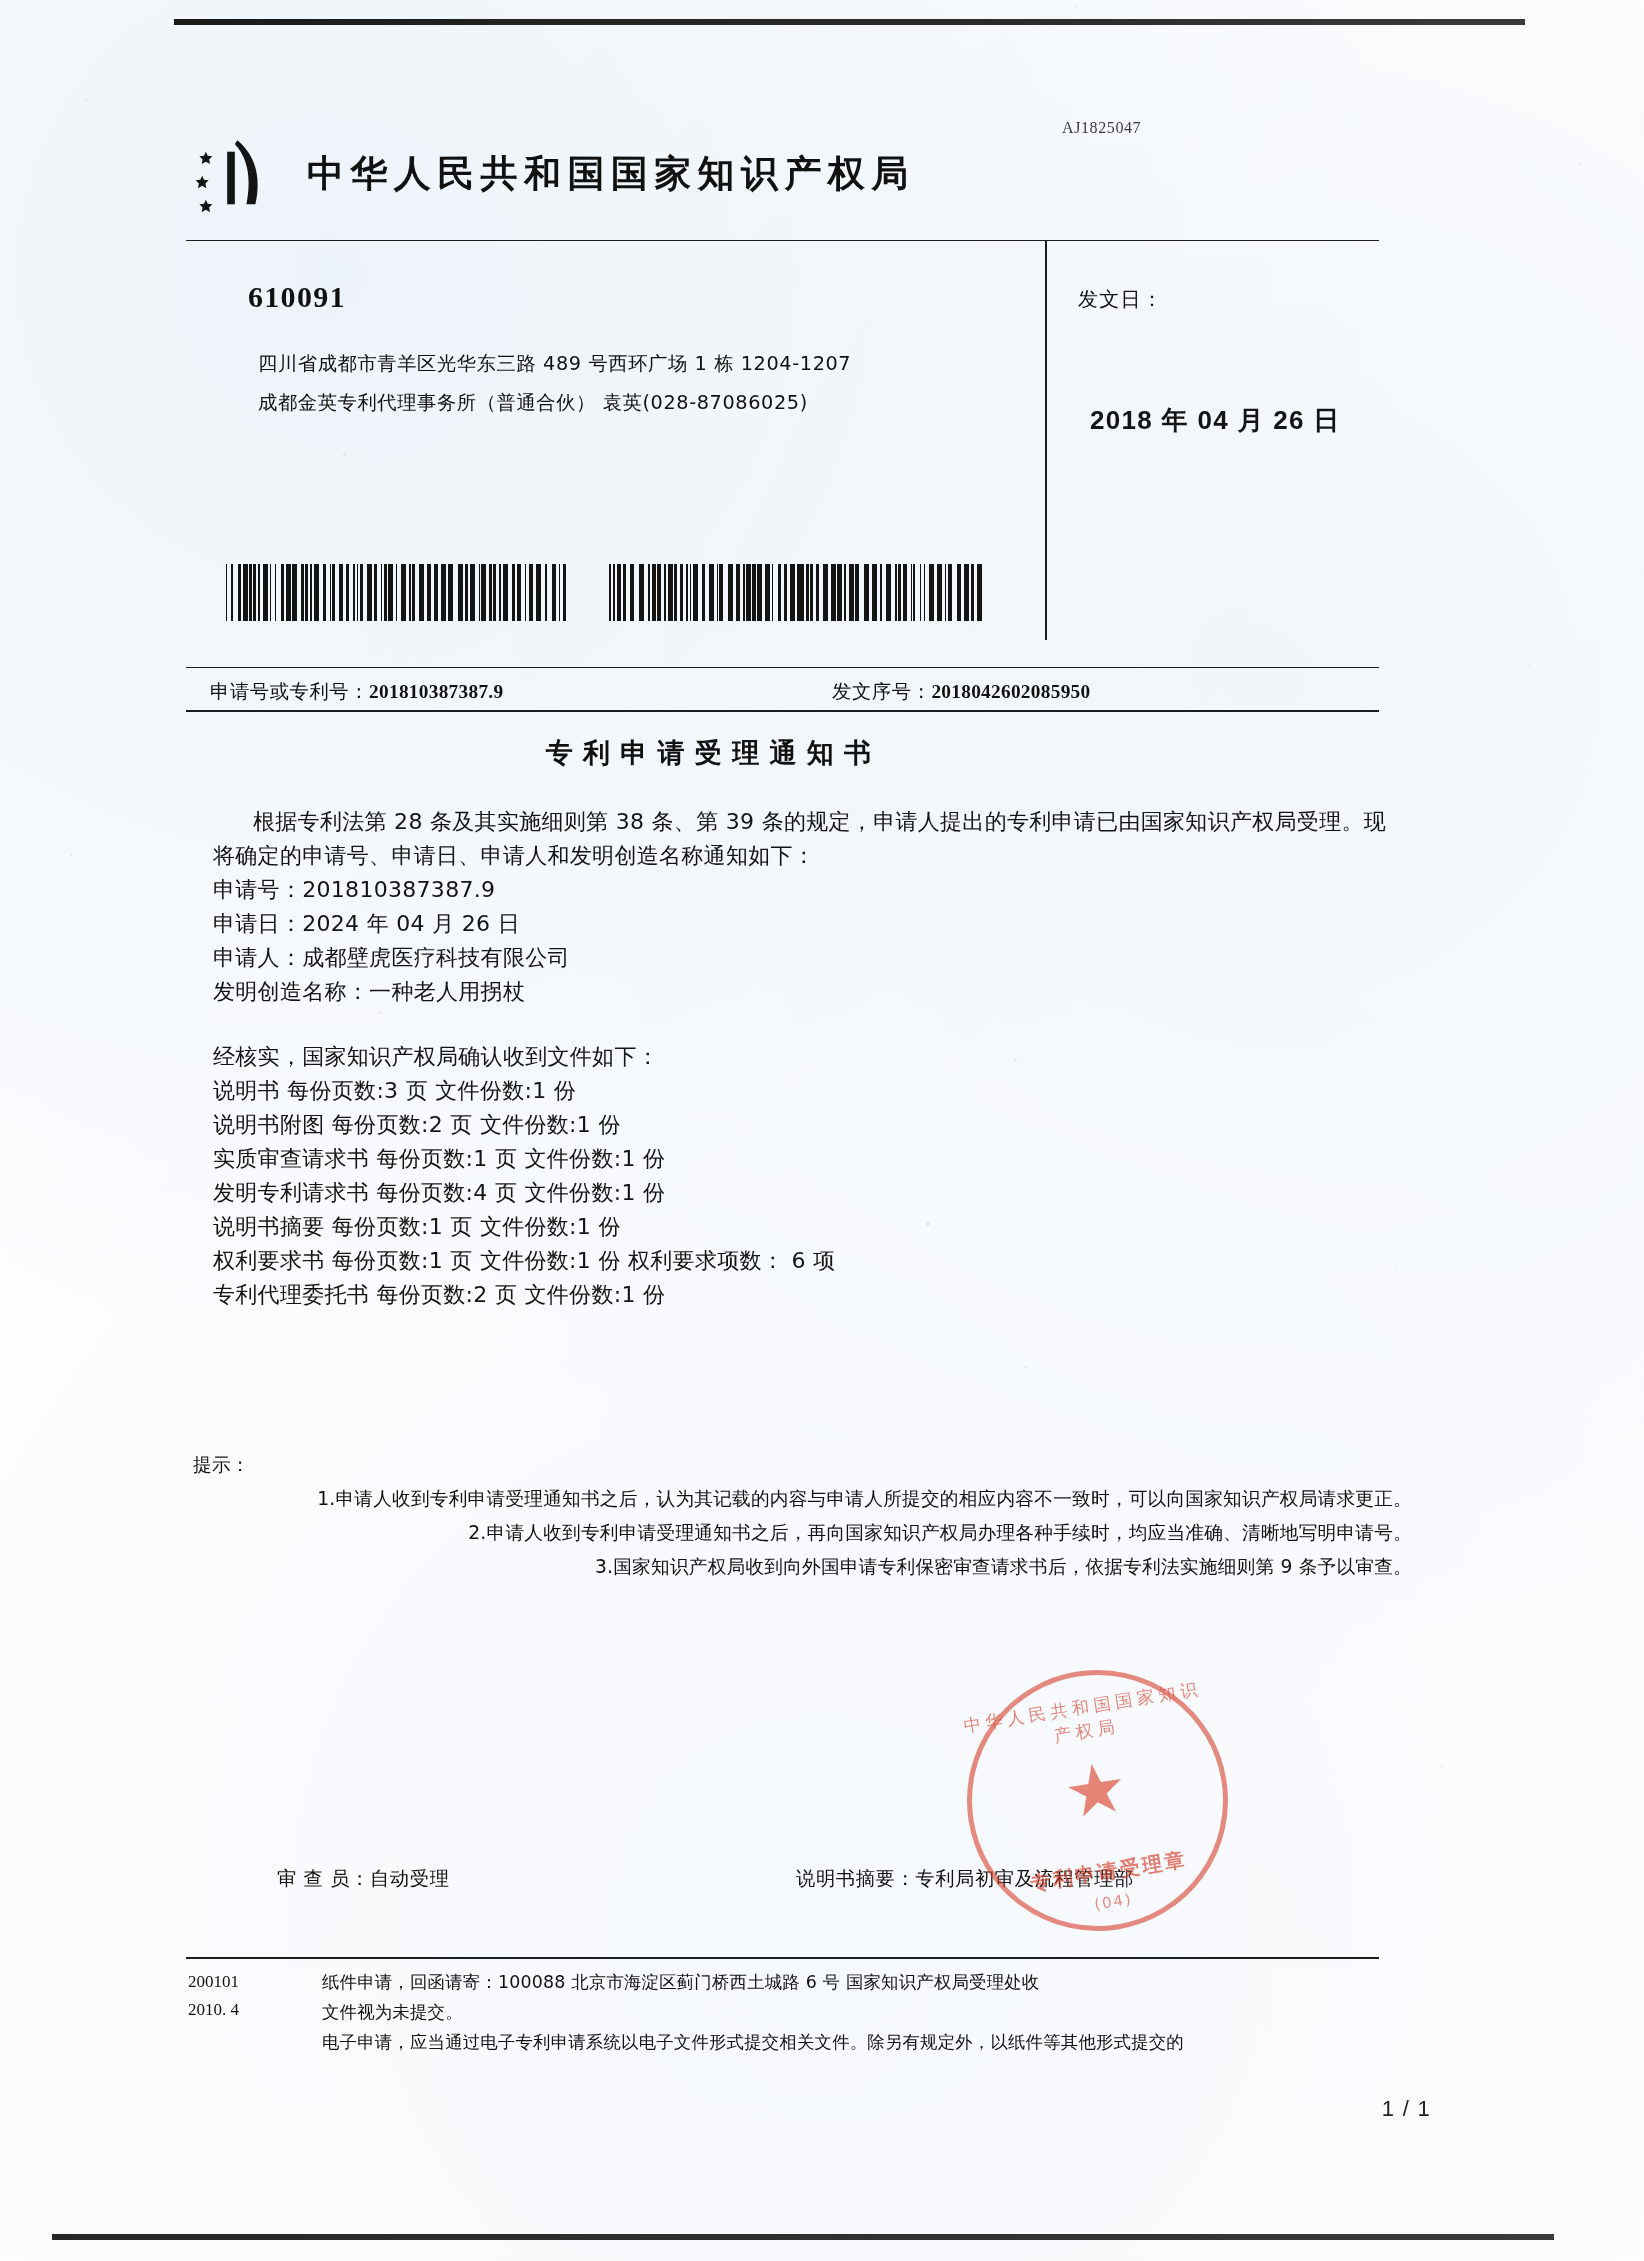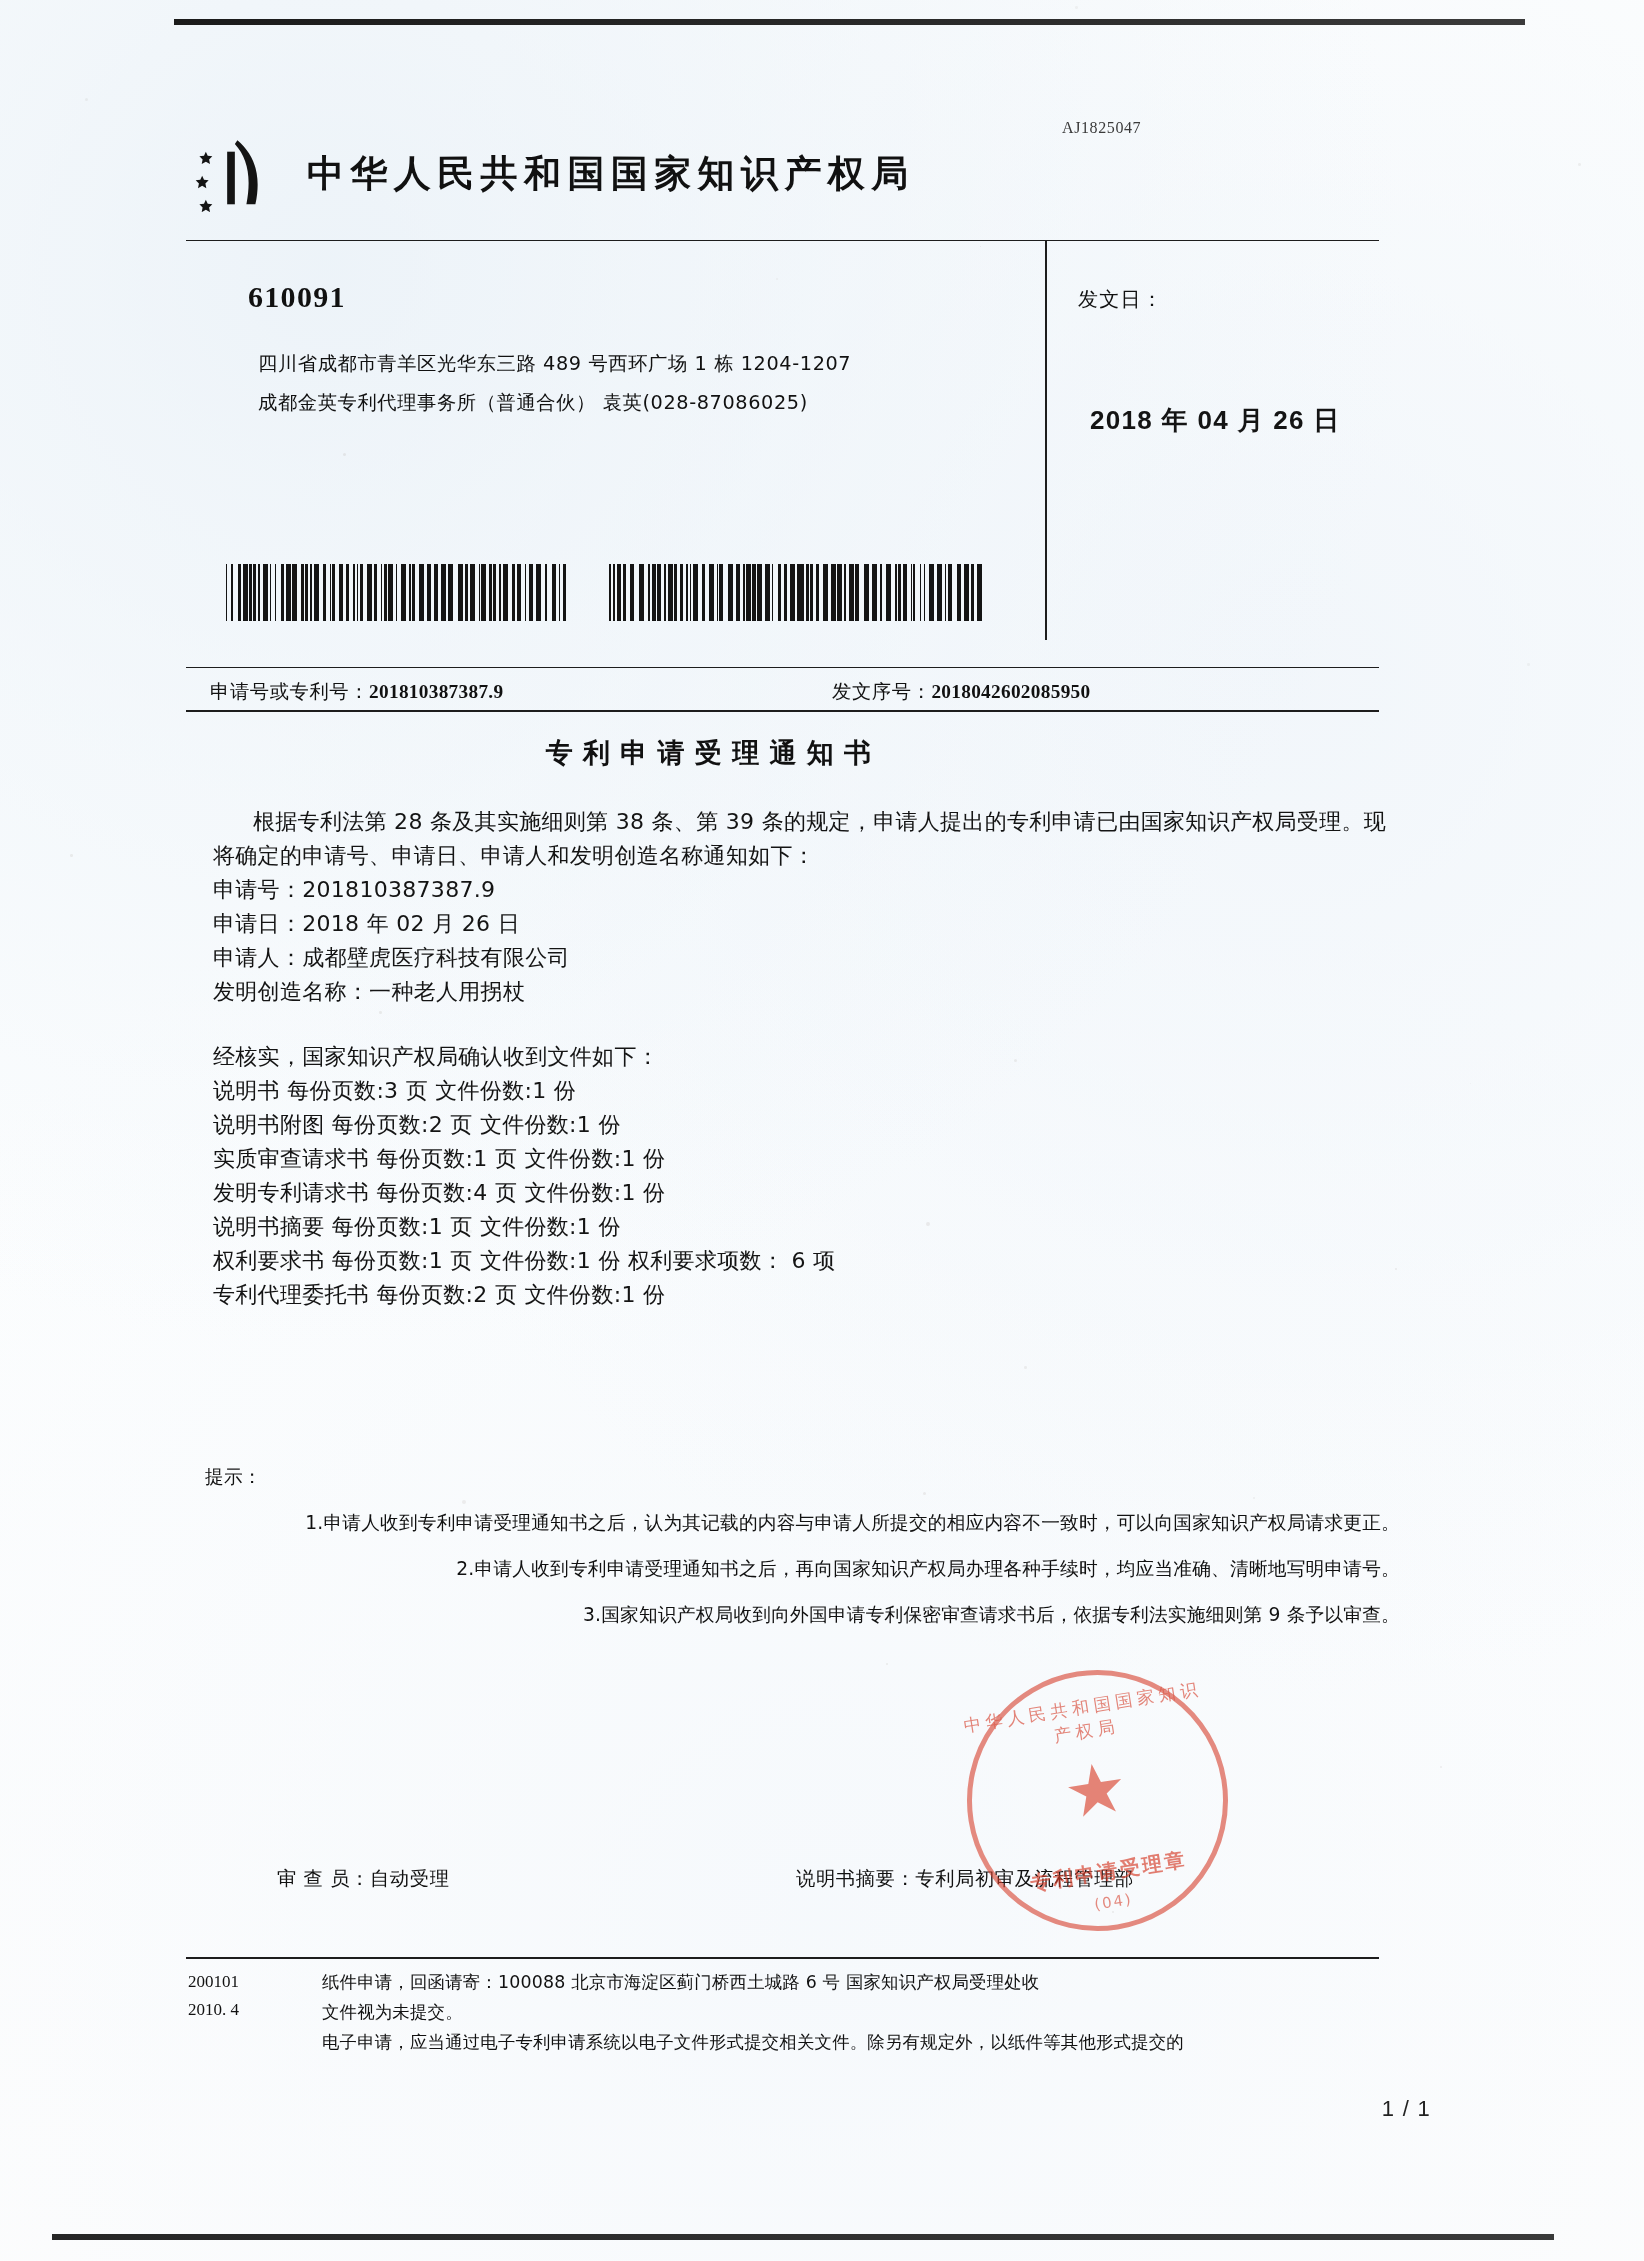--- a/index.html
+++ b/index.html
@@ -179,21 +179,21 @@
   .gap { height: 31px; }
   
   .notes {
     position: absolute;
     left: 193px; top: 1448px;
     width: 1219px;
     font-size: 18.7px;
     line-height: 34px;
     letter-spacing: 0.2px;
   }
-  .notes p { margin: 12px; }
+  .notes p { margin: 0; }
   .notes .n-item { text-indent: 22px; text-align: right; }
   
   .sig-examiner {
     position: absolute;
     left: 277px; top: 1865px;
     font-size: 19.3px;
     letter-spacing: 0.6px;
   }
   .sig-dept {
     position: absolute;
@@ -456,21 +456,21 @@
   <div class="dispatch">
     <span>发文序号：</span><b>2018042602085950</b>
   </div>
   <div class="rule-under-row"></div>
 
   <div class="notice-title">专利申请受理通知书</div>
 
   <div class="body-text">
     <p class="indent2">根据专利法第 28 条及其实施细则第 38 条、第 39 条的规定，申请人提出的专利申请已由国家知识产权局受理。现将确定的申请号、申请日、申请人和发明创造名称通知如下：</p>
     <p class="ml">申请号：201810387387.9</p>
-    <p class="ml">申请日：2018 年 02 月 26 日</p>
+    <p class="ml">申请日：2024 年 04 月 26 日</p>
     <p class="ml">申请人：成都壁虎医疗科技有限公司</p>
     <p class="ml">发明创造名称：一种老人用拐杖</p>
     <div class="gap"></div>
     <p class="ml">经核实，国家知识产权局确认收到文件如下：</p>
     <p class="ml">说明书 每份页数:3 页 文件份数:1 份</p>
     <p class="ml">说明书附图 每份页数:2 页 文件份数:1 份</p>
     <p class="ml">实质审查请求书 每份页数:1 页 文件份数:1 份</p>
     <p class="ml">发明专利请求书 每份页数:4 页 文件份数:1 份</p>
     <p class="ml">说明书摘要 每份页数:1 页 文件份数:1 份</p>
     <p class="ml">权利要求书 每份页数:1 页 文件份数:1 份 权利要求项数： 6 项</p>

